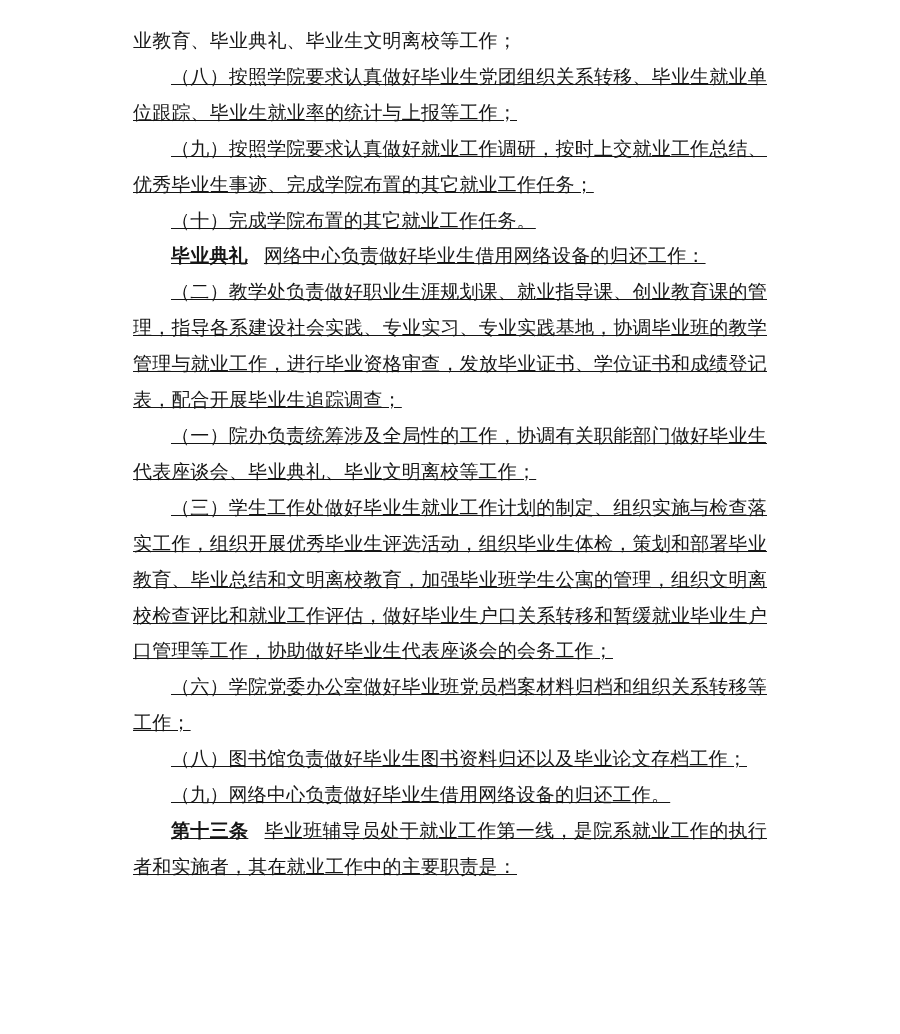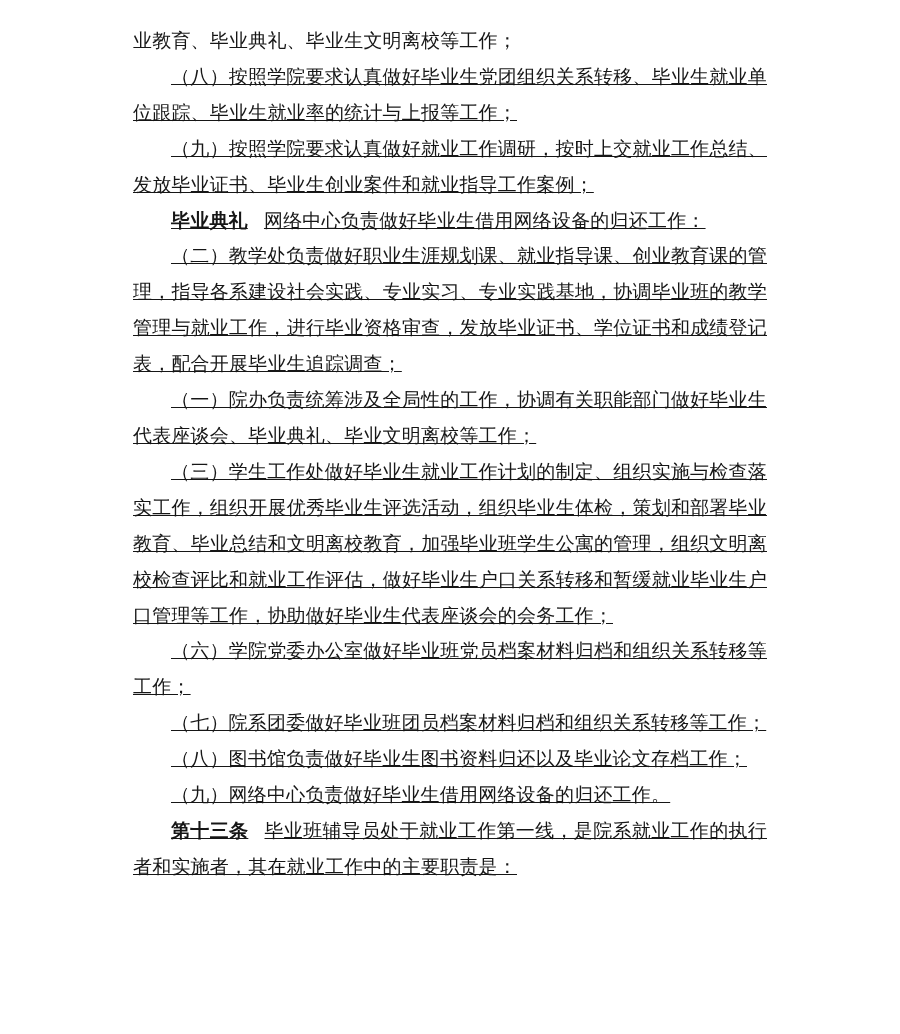--- a/index.html
+++ b/index.html
@@ -41,23 +41,23 @@
     font-weight: bold;
     margin-right: 0.85em;
   }
 </style>
 </head>
 <body>
 
 <div class="page" style="background: rgb(255, 255, 255); color: rgb(22, 22, 22);">
     <p class="para"><span>业教育、毕业典礼、毕业生文明离校等工作；</span></p>
     <p class="para indent"><span>（八）按照学院要求认真做好毕业生党团组织关系转移、毕业生就业单位跟踪、毕业生就业率的统计与上报等工作；</span></p>
-    <p class="para indent"><span>（九）按照学院要求认真做好就业工作调研，按时上交就业工作总结、发放毕业证书、毕业生创业案件和就业指导工作案例；</span></p>
+    <p class="para indent"><span>（九）按照学院要求认真做好就业工作调研，按时上交就业工作总结、优秀毕业生事迹、完成学院布置的其它就业工作任务；</span></p>
+    <p class="para indent"><span>（十）完成学院布置的其它就业工作任务。</span></p>
     <p class="para indent"><b class="article-label">毕业典礼</b><span>网络中心负责做好毕业生借用网络设备的归还工作：</span></p>
     <p class="para indent"><span>（二）教学处负责做好职业生涯规划课、就业指导课、创业教育课的管理，指导各系建设社会实践、专业实习、专业实践基地，协调毕业班的教学管理与就业工作，进行毕业资格审查，发放毕业证书、学位证书和成绩登记表，配合开展毕业生追踪调查；</span></p>
     <p class="para indent"><span>（一）院办负责统筹涉及全局性的工作，协调有关职能部门做好毕业生代表座谈会、毕业典礼、毕业文明离校等工作；</span></p>
     <p class="para indent"><span>（三）学生工作处做好毕业生就业工作计划的制定、组织实施与检查落实工作，组织开展优秀毕业生评选活动，组织毕业生体检，策划和部署毕业教育、毕业总结和文明离校教育，加强毕业班学生公寓的管理，组织文明离校检查评比和就业工作评估，做好毕业生户口关系转移和暂缓就业毕业生户口管理等工作，协助做好毕业生代表座谈会的会务工作；</span></p>
     <p class="para indent"><span>（六）学院党委办公室做好毕业班党员档案材料归档和组织关系转移等工作；</span></p>
-    <p class="para indent"><span>（七）院系团委做好毕业班团员档案材料归档和组织关系转移等工作；</span></p>
     <p class="para indent"><span>（八）图书馆负责做好毕业生图书资料归还以及毕业论文存档工作；</span></p>
     <p class="para indent"><span>（九）网络中心负责做好毕业生借用网络设备的归还工作。</span></p>
     <p class="para indent"><b class="article-label">第十三条</b><span>毕业班辅导员处于就业工作第一线，是院系就业工作的执行者和实施者，其在就业工作中的主要职责是：</span></p>
   </div>
 
 </body></html>

